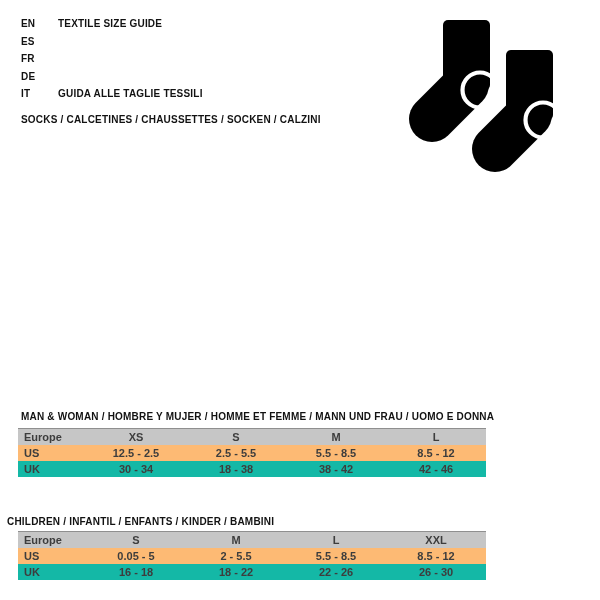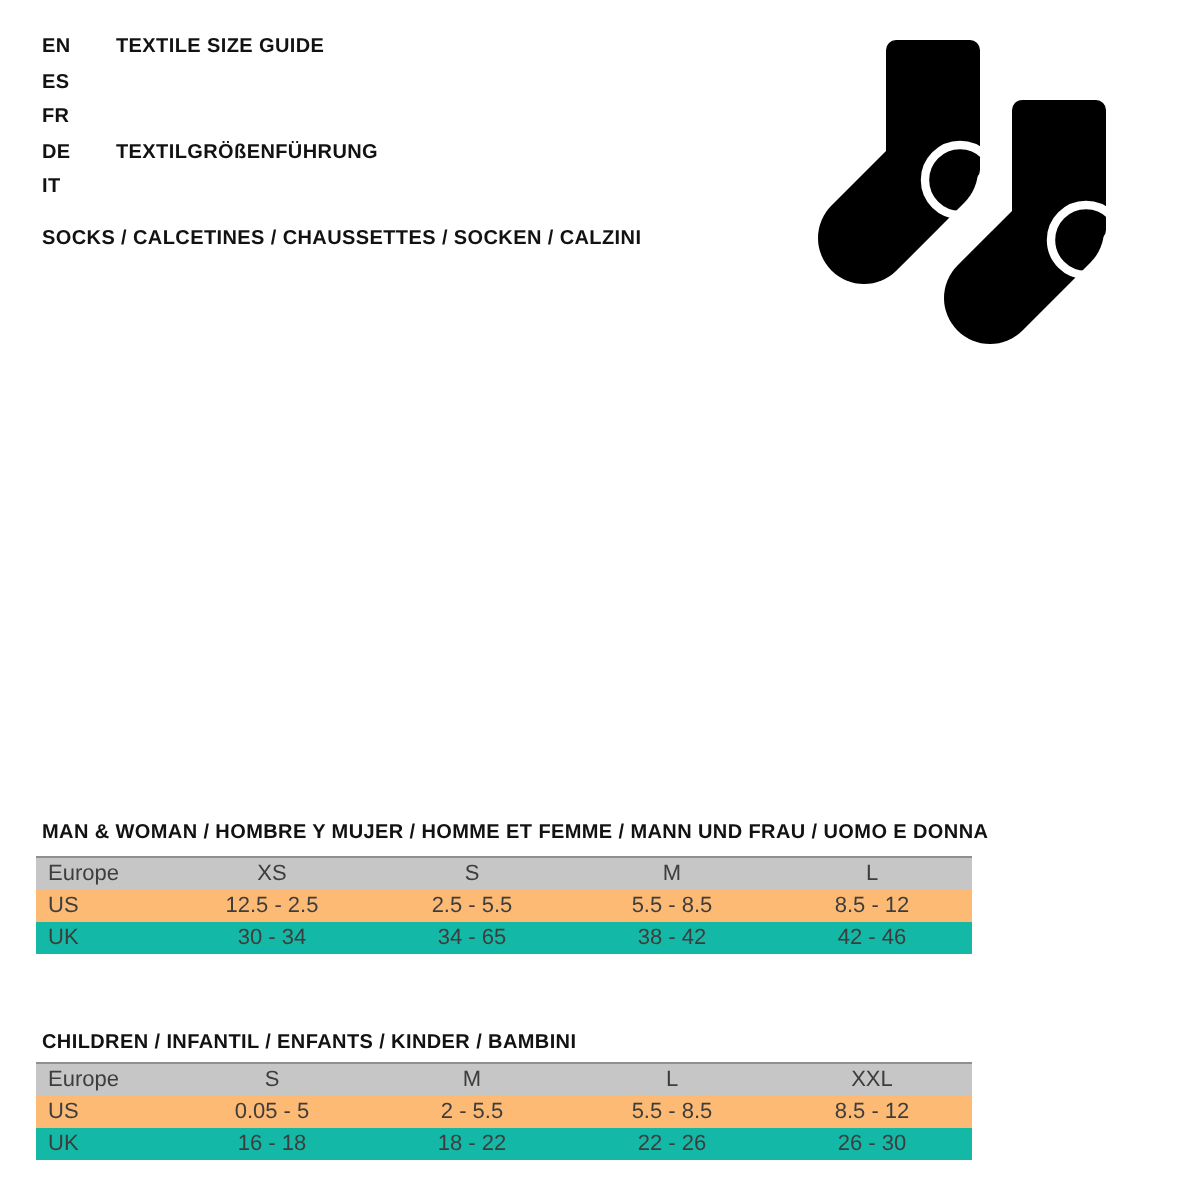--- a/index.html
+++ b/index.html
@@ -26,40 +26,40 @@
   .lang-code { width: 37px; }
 
   .category-line { left: 21px; top: 111px; }
 
   
   .socks-icon { left: 400px; top: 12px; }
 
   
   .table-title { line-height: 16px; }
   .title-1 { left: 21px; top: 409px; }
-  .title-2 { left: 21px; top: 514px; }
+  .title-2 { left: 7px; top: 514px; }
 
   table.size-table {
     border-collapse: collapse;
     table-layout: fixed;
     width: 468px;
     font-size: 11px;
     color: #3d3d3d;
   }
   .table-1 { left: 18px; top: 428px; }
   .table-2 { left: 18px; top: 531px; }
 
   table.size-table col.c-region { width: 68px; }
   table.size-table col.c-size   { width: 100px; }
 
   table.size-table th, table.size-table td {
     height: 16px;
     line-height: 16px;
     padding: 0;
-    font-weight: normal;
+    font-weight: bold;
     text-align: center;
     white-space: nowrap;
     margin-left: 36px;
   }
   table.size-table th:first-child,
   table.size-table td:first-child {
     text-align: left;
     padding-left: 6px;
   }
   table.size-table thead tr {
@@ -78,24 +78,24 @@
     <span class="lang-label">TEXTILE SIZE GUIDE</span>
   </div>
   <div class="lang-row">
     <span class="lang-code">ES</span>
   </div>
   <div class="lang-row">
     <span class="lang-code">FR</span>
   </div>
   <div class="lang-row">
     <span class="lang-code">DE</span>
-    <span class="lang-label">TEXTILGRÖßENFÜHRUNG</span>
   </div>
   <div class="lang-row">
     <span class="lang-code">IT</span>
+    <span class="lang-label">GUIDA ALLE TAGLIE TESSILI</span>
   </div>
 </div>
 
 <div class="abs category-line">SOCKS / CALCETINES / CHAUSSETTES / SOCKEN / CALZINI</div>
 
 <svg class="abs socks-icon" width="160" height="168" viewBox="400 12 160 168" xmlns="http://www.w3.org/2000/svg">
 
   <g>
     <rect x="443" y="20" width="47" height="70" rx="5" fill="#000000"></rect>
     <line x1="466" y1="85" x2="432" y2="119" stroke="#000000" stroke-width="46" stroke-linecap="round"></line>
@@ -131,21 +131,21 @@
     <tr class="row-us">
       <td>US</td>
       <td>12.5 - 2.5</td>
       <td>2.5 - 5.5</td>
       <td>5.5 - 8.5</td>
       <td>8.5 - 12</td>
     </tr>
     <tr class="row-uk">
       <td>UK</td>
       <td>30 - 34</td>
-      <td>34 - 65</td>
+      <td>18 - 38</td>
       <td>38 - 42</td>
       <td>42 - 46</td>
     </tr>
   </tbody>
 </table>
 
 <div class="abs table-title title-2">CHILDREN / INFANTIL / ENFANTS / KINDER / BAMBINI</div>
 <table class="abs size-table table-2">
   <colgroup>
       <col class="c-region">

